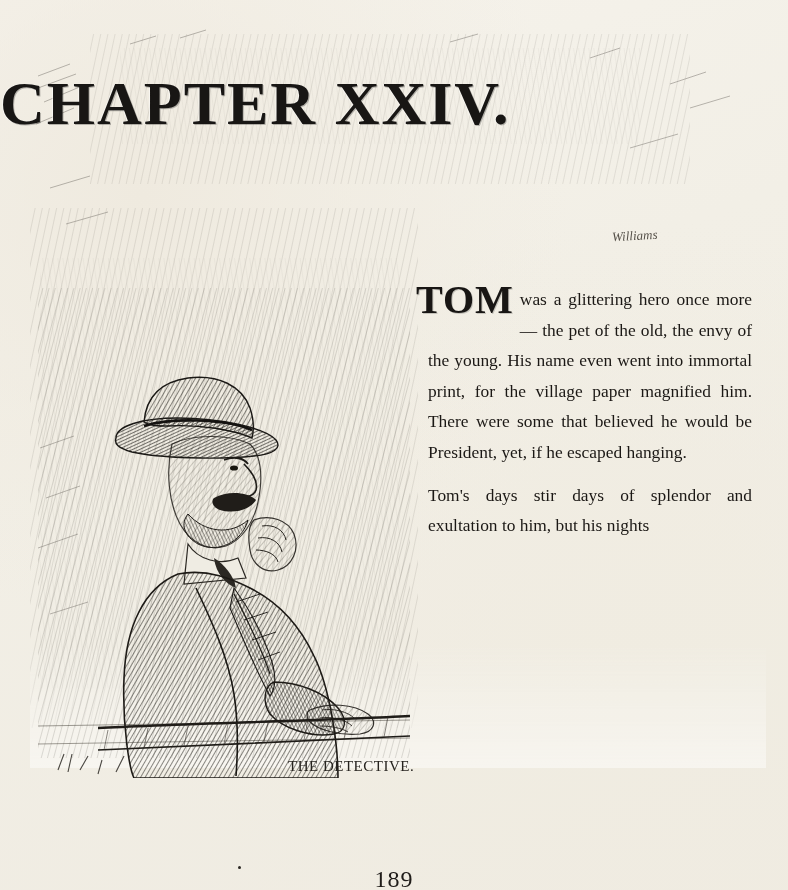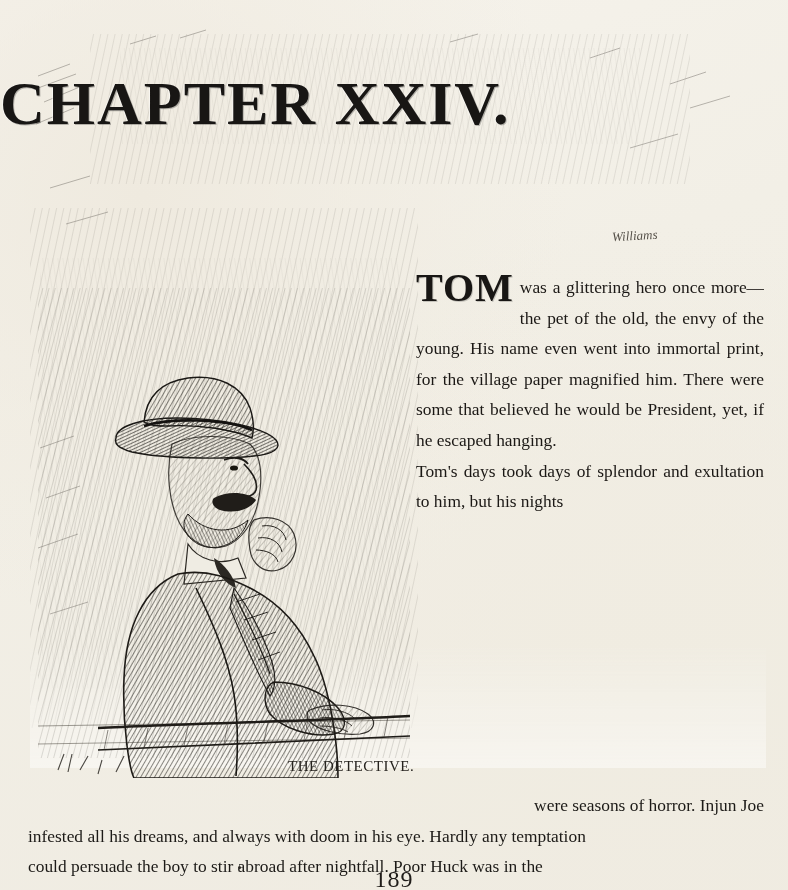--- a/index.html
+++ b/index.html
@@ -102,21 +102,21 @@
     top: 272px;
     width: 348px;
     z-index: 5;
   }
   .para {
     font-family: "Liberation Serif", serif;
     font-size: 17.4px;
     line-height: 30.6px;
     text-align: justify;
     text-justify: inter-word;
-    margin: 0;
+    margin: 12px;
     color: #1b1815;
   }
   .para + .para {
     text-indent: 26px;
   }
   .lead-wrap {
     position: relative;
     min-height: 44px;
   }
   .lead-word {
@@ -321,25 +321,20 @@
     </g>
   </svg>
 
   <div class="illo-caption">THE DETECTIVE.</div>
 
   <div class="text-col">
     <div class="lead-wrap">
       <span class="lead-word">TOM</span>
       <p class="para">was a glittering hero once more— the pet of the old, the envy of the young.  His name even went into immortal print, for the village paper magnified him.  There were some that believed he would be President, yet, if he escaped hanging.</p>
     </div>
-    <p class="para">Tom's days took days of splendor and exultation to him, but his nights</p>
+    <p class="para">Tom's days stir days of splendor and exultation to him, but his nights</p>
   </div>
 
-  <div class="full-lines">
-    <span class="line" style="text-align:right; padding-left:388px;">were seasons of horror.  Injun Joe</span>
-    <span class="line">infested all his dreams, and always with doom in his eye.  Hardly any temptation</span>
-    <span class="line">could  persuade  the  boy  to  stir  abroad  after  nightfall.  Poor  Huck  was  in  the</span>
-  </div>
 
   <div class="folio-dot"></div>
   <div class="folio">189</div>
 
 </div>
 
 </body></html>

